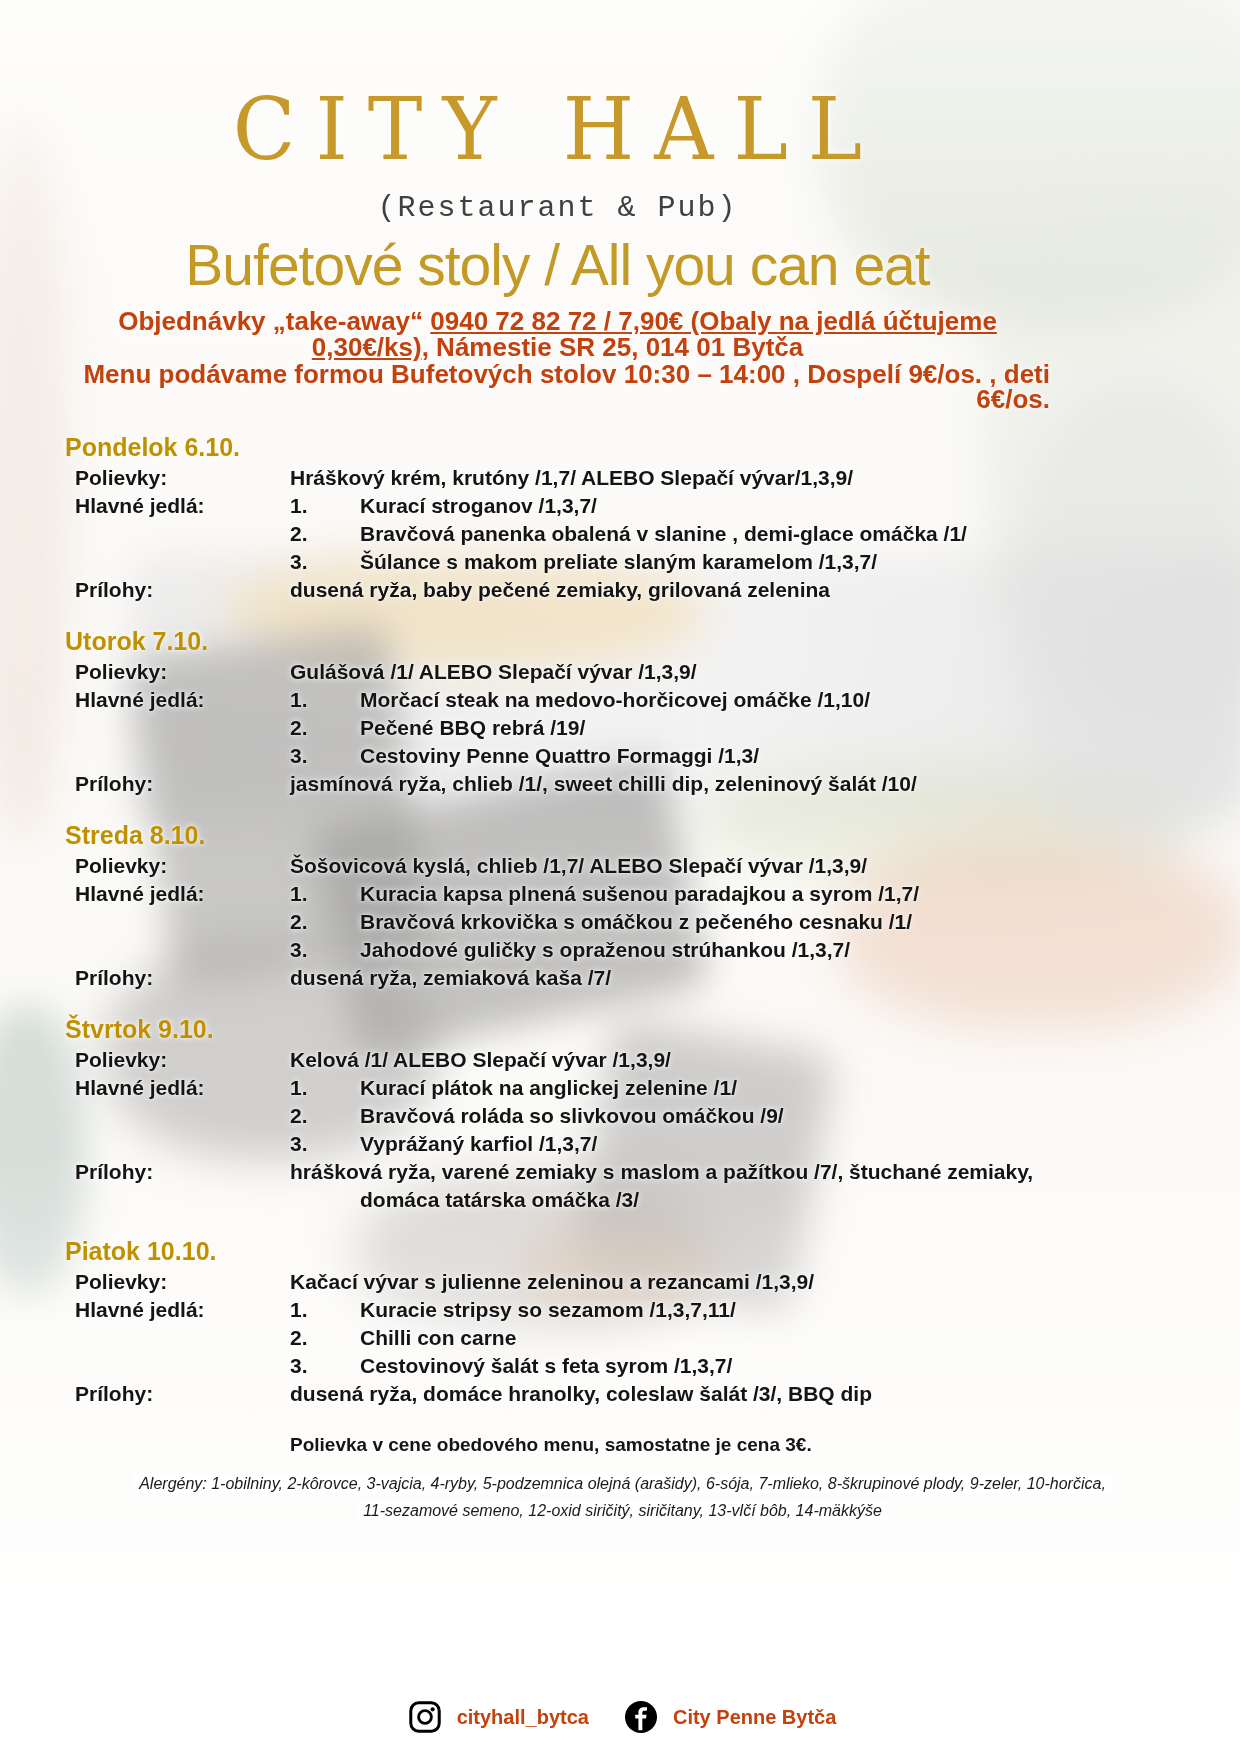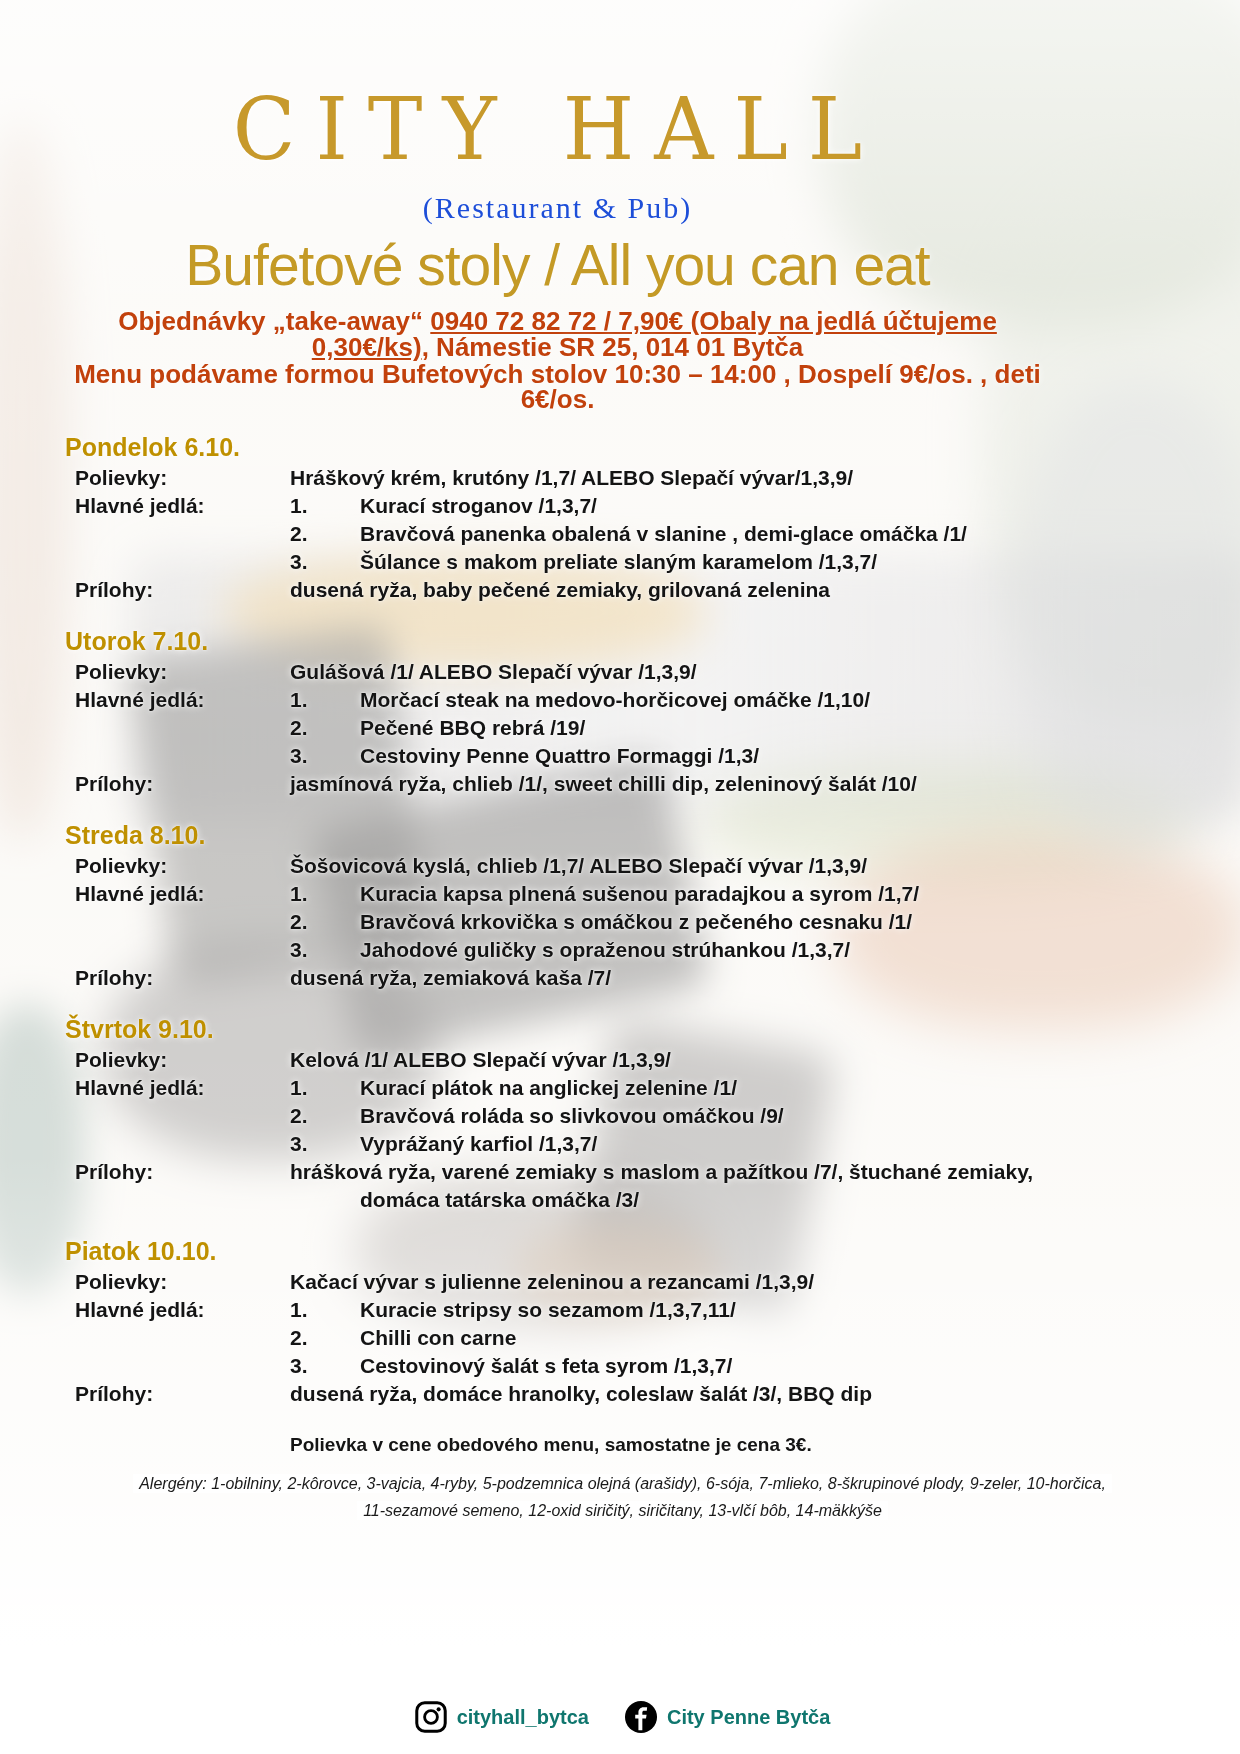--- a/index.html
+++ b/index.html
@@ -38,46 +38,46 @@
       rgba(255,255,255,.82) 84%, #ffffff 94%); }
 
   
   .content { position:relative; padding:0 60px 0 65px;
     text-shadow:0 0 7px rgba(255,255,255,.95), 0 0 2px rgba(255,255,255,.9); }
 
   header { text-align:center; margin-right:130px; }
   .logo { font-family:"DejaVu Serif", serif; font-weight:400; color:#c7992b;
     font-size:82px; line-height:1; letter-spacing:20px; margin-top:88px;
     transform:scaleY(1.06); }
-  .subtitle { font-family:Liberation Serif, serif; color:#1d4ed8;
+  .subtitle { font-family:Liberation Mono, monospace; color:#404040;
     font-size:30px; line-height:32px; margin-top:22px; letter-spacing:2px; }
   .heading { font-weight:400; color:#c49a26; font-size:57px; line-height:62px;
     margin-top:10px; letter-spacing:-1px; }
   .info { color:#c2410c; font-weight:700; font-size:26px; line-height:26px; margin-top:12px; }
-  .info + .info { margin-top:2px; line-height:25px; }
+  .info + .info { margin-top:2px; line-height:25px;text-align:right; }
   .u { text-decoration:underline; }
 
   .day { margin-top:20px; }
   .day-title { color:#bf9000; font-weight:700; font-size:25px; line-height:30px; margin-bottom:4px; }
   .row { display:grid; grid-template-columns:225px 70px 1fr; align-items:baseline; min-height:28px; }
   .lbl { grid-column:1; padding-left:10px; font-weight:700; font-size:21px; color:#141414; }
   .num { grid-column:2; font-weight:700; font-size:21px; color:#141414; }
   .val { grid-column:3; font-weight:700; font-size:21px; color:#141414; white-space:nowrap; }
   .val.wide { grid-column:2 / 4; }
 
   .note-row { margin-top:24px; }
   .note { margin-left:225px; font-weight:700; font-size:19px; color:#141414; }
 
   .allergens { margin-top:14px; text-align:center; font-style:italic; font-size:16px;
     line-height:27px; color:#1a1a1a; text-shadow:none; }
   .hl { background:#fff; padding:1px 6px; }
 
   .social-bar { width:fit-content; margin:168px auto 0; background:#fff; padding:9px 28px;
     display:flex; align-items:center; gap:36px; text-shadow:none; }
-  .social-item { display:flex; align-items:center; gap:10px; font-weight:700; font-size:20px; color:#0f766e; }
+  .social-item { display:flex; align-items:center; gap:16px; font-weight:700; font-size:20px; color:#c2410c; }
   .social-item svg { display:block; }
 </style>
 </head>
 <body>
 
 <div class="page">
 
   <div class="photo-bg">
     <div class="ph sage1"></div>
     <div class="ph sage2"></div>

